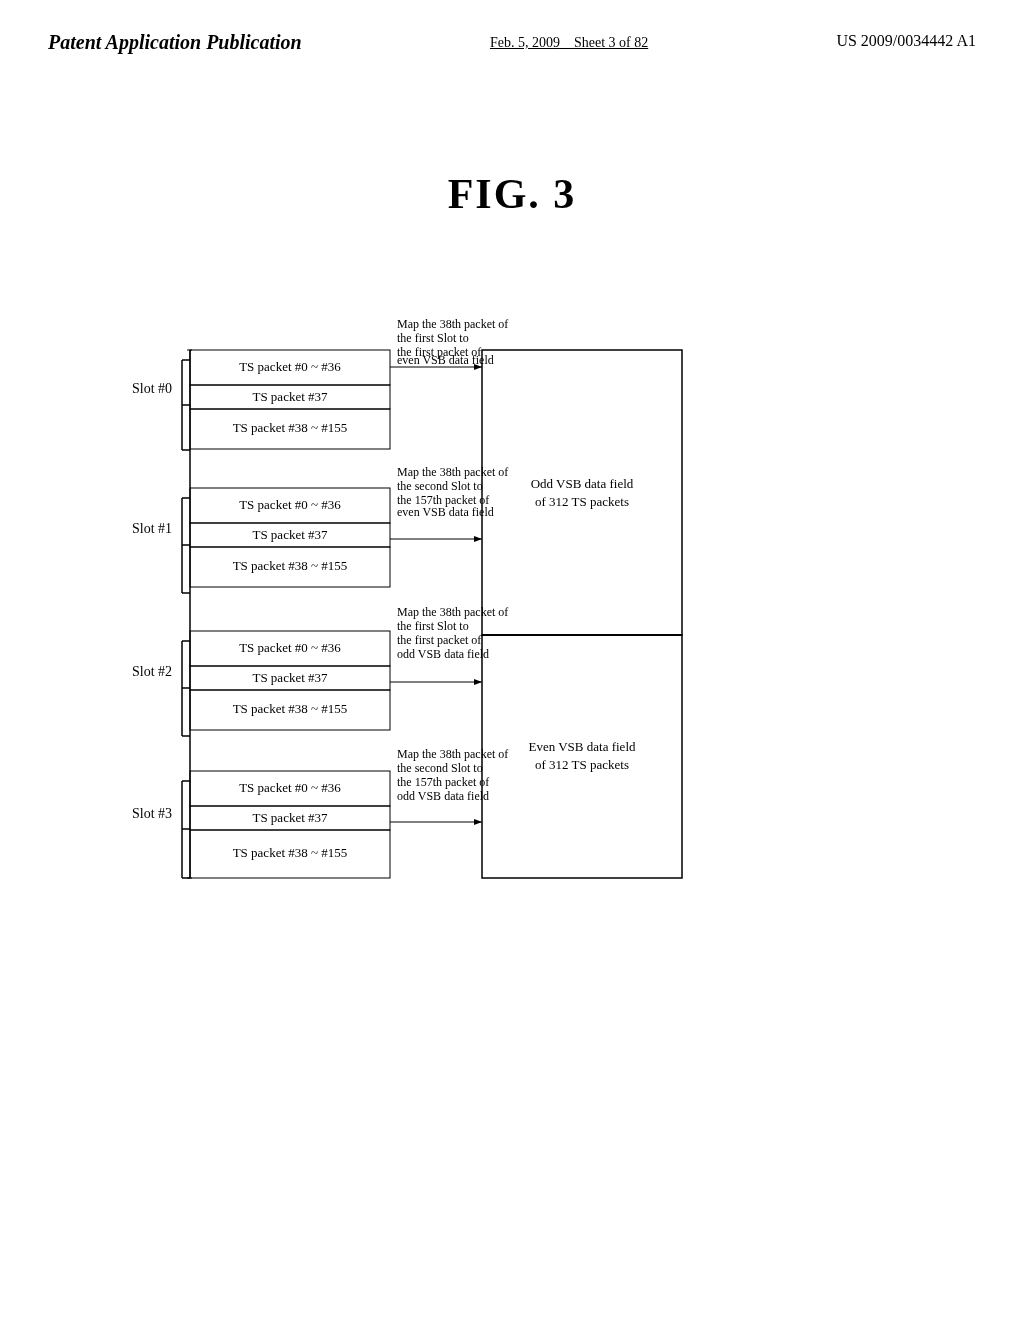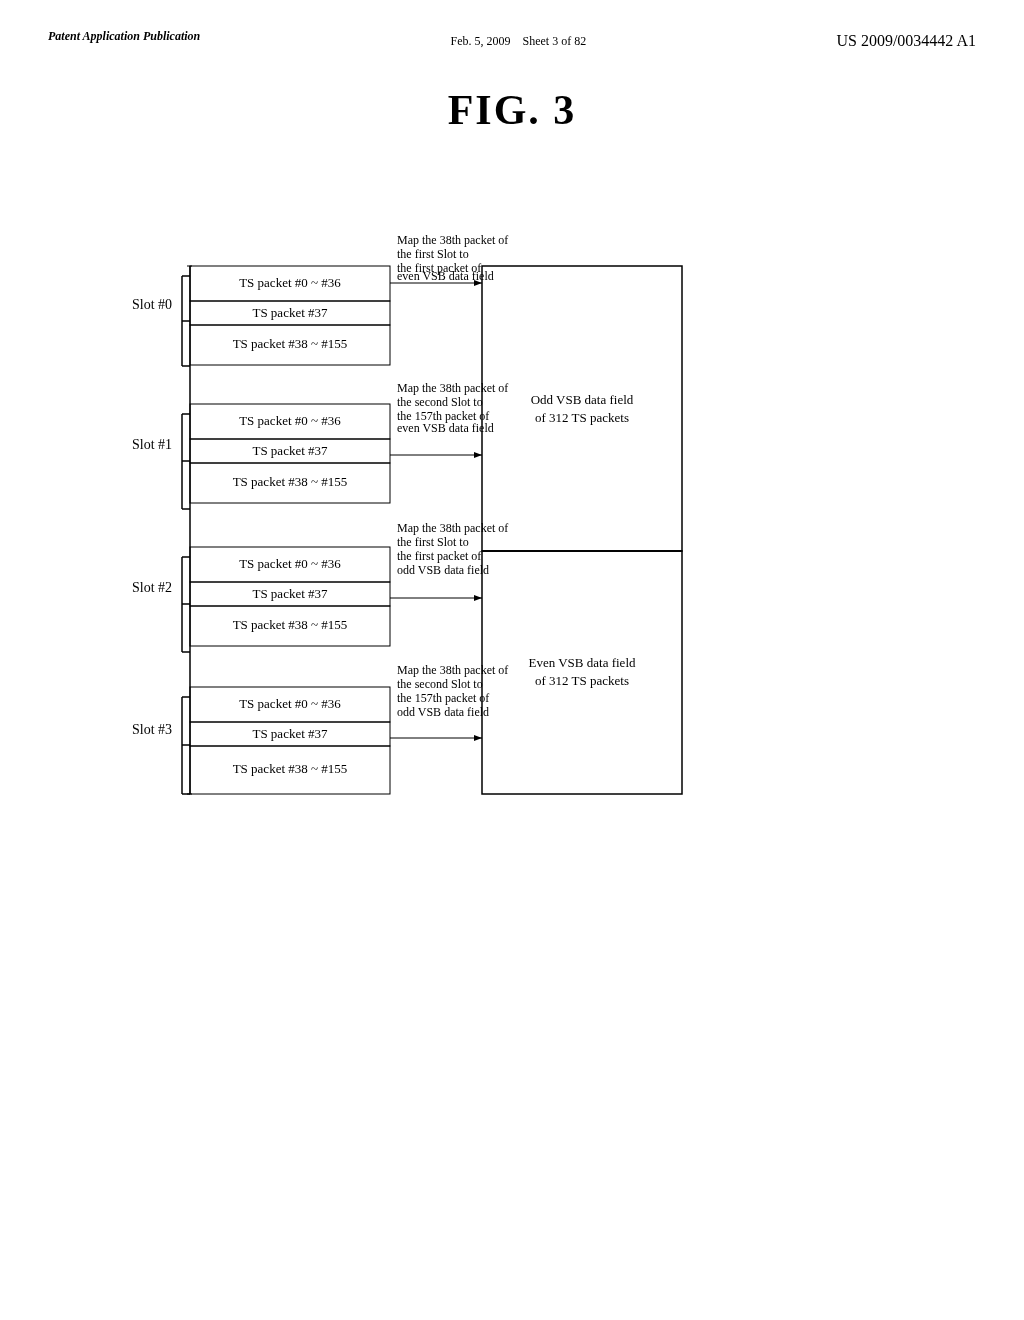--- a/index.html
+++ b/index.html
@@ -14,43 +14,44 @@
 
     
     .header {
       display: flex;
       justify-content: space-between;
       align-items: flex-start;
       padding: 28px 48px 0 48px;
       border-bottom: none;
     }
     .header-left {
-      font-size: 12px;
+      font-size: 20px;
       font-weight: bold;
       font-style: italic;
       line-height: 1.4;
     }
     .header-center {
-      font-size: 12px;
+      font-size: 14px;
       text-align: left;
       line-height: 1.5;
       padding-top: 4px;
+      text-decoration: underline;
     }
     .header-right {
       font-size: 16px;
       text-align: left;
       padding-top: 4px;
     }
 
     
     .fig-title {
       text-align: center;
       font-size: 42px;
       font-weight: bold;
-      margin-top: 36px;
+      margin-top: 114px;
       letter-spacing: 2px;
     }
 
     
     .diagram-area {
       margin-top: 80px;
       margin-left: 60px;
       margin-right: 40px;
       position: relative;
     }

